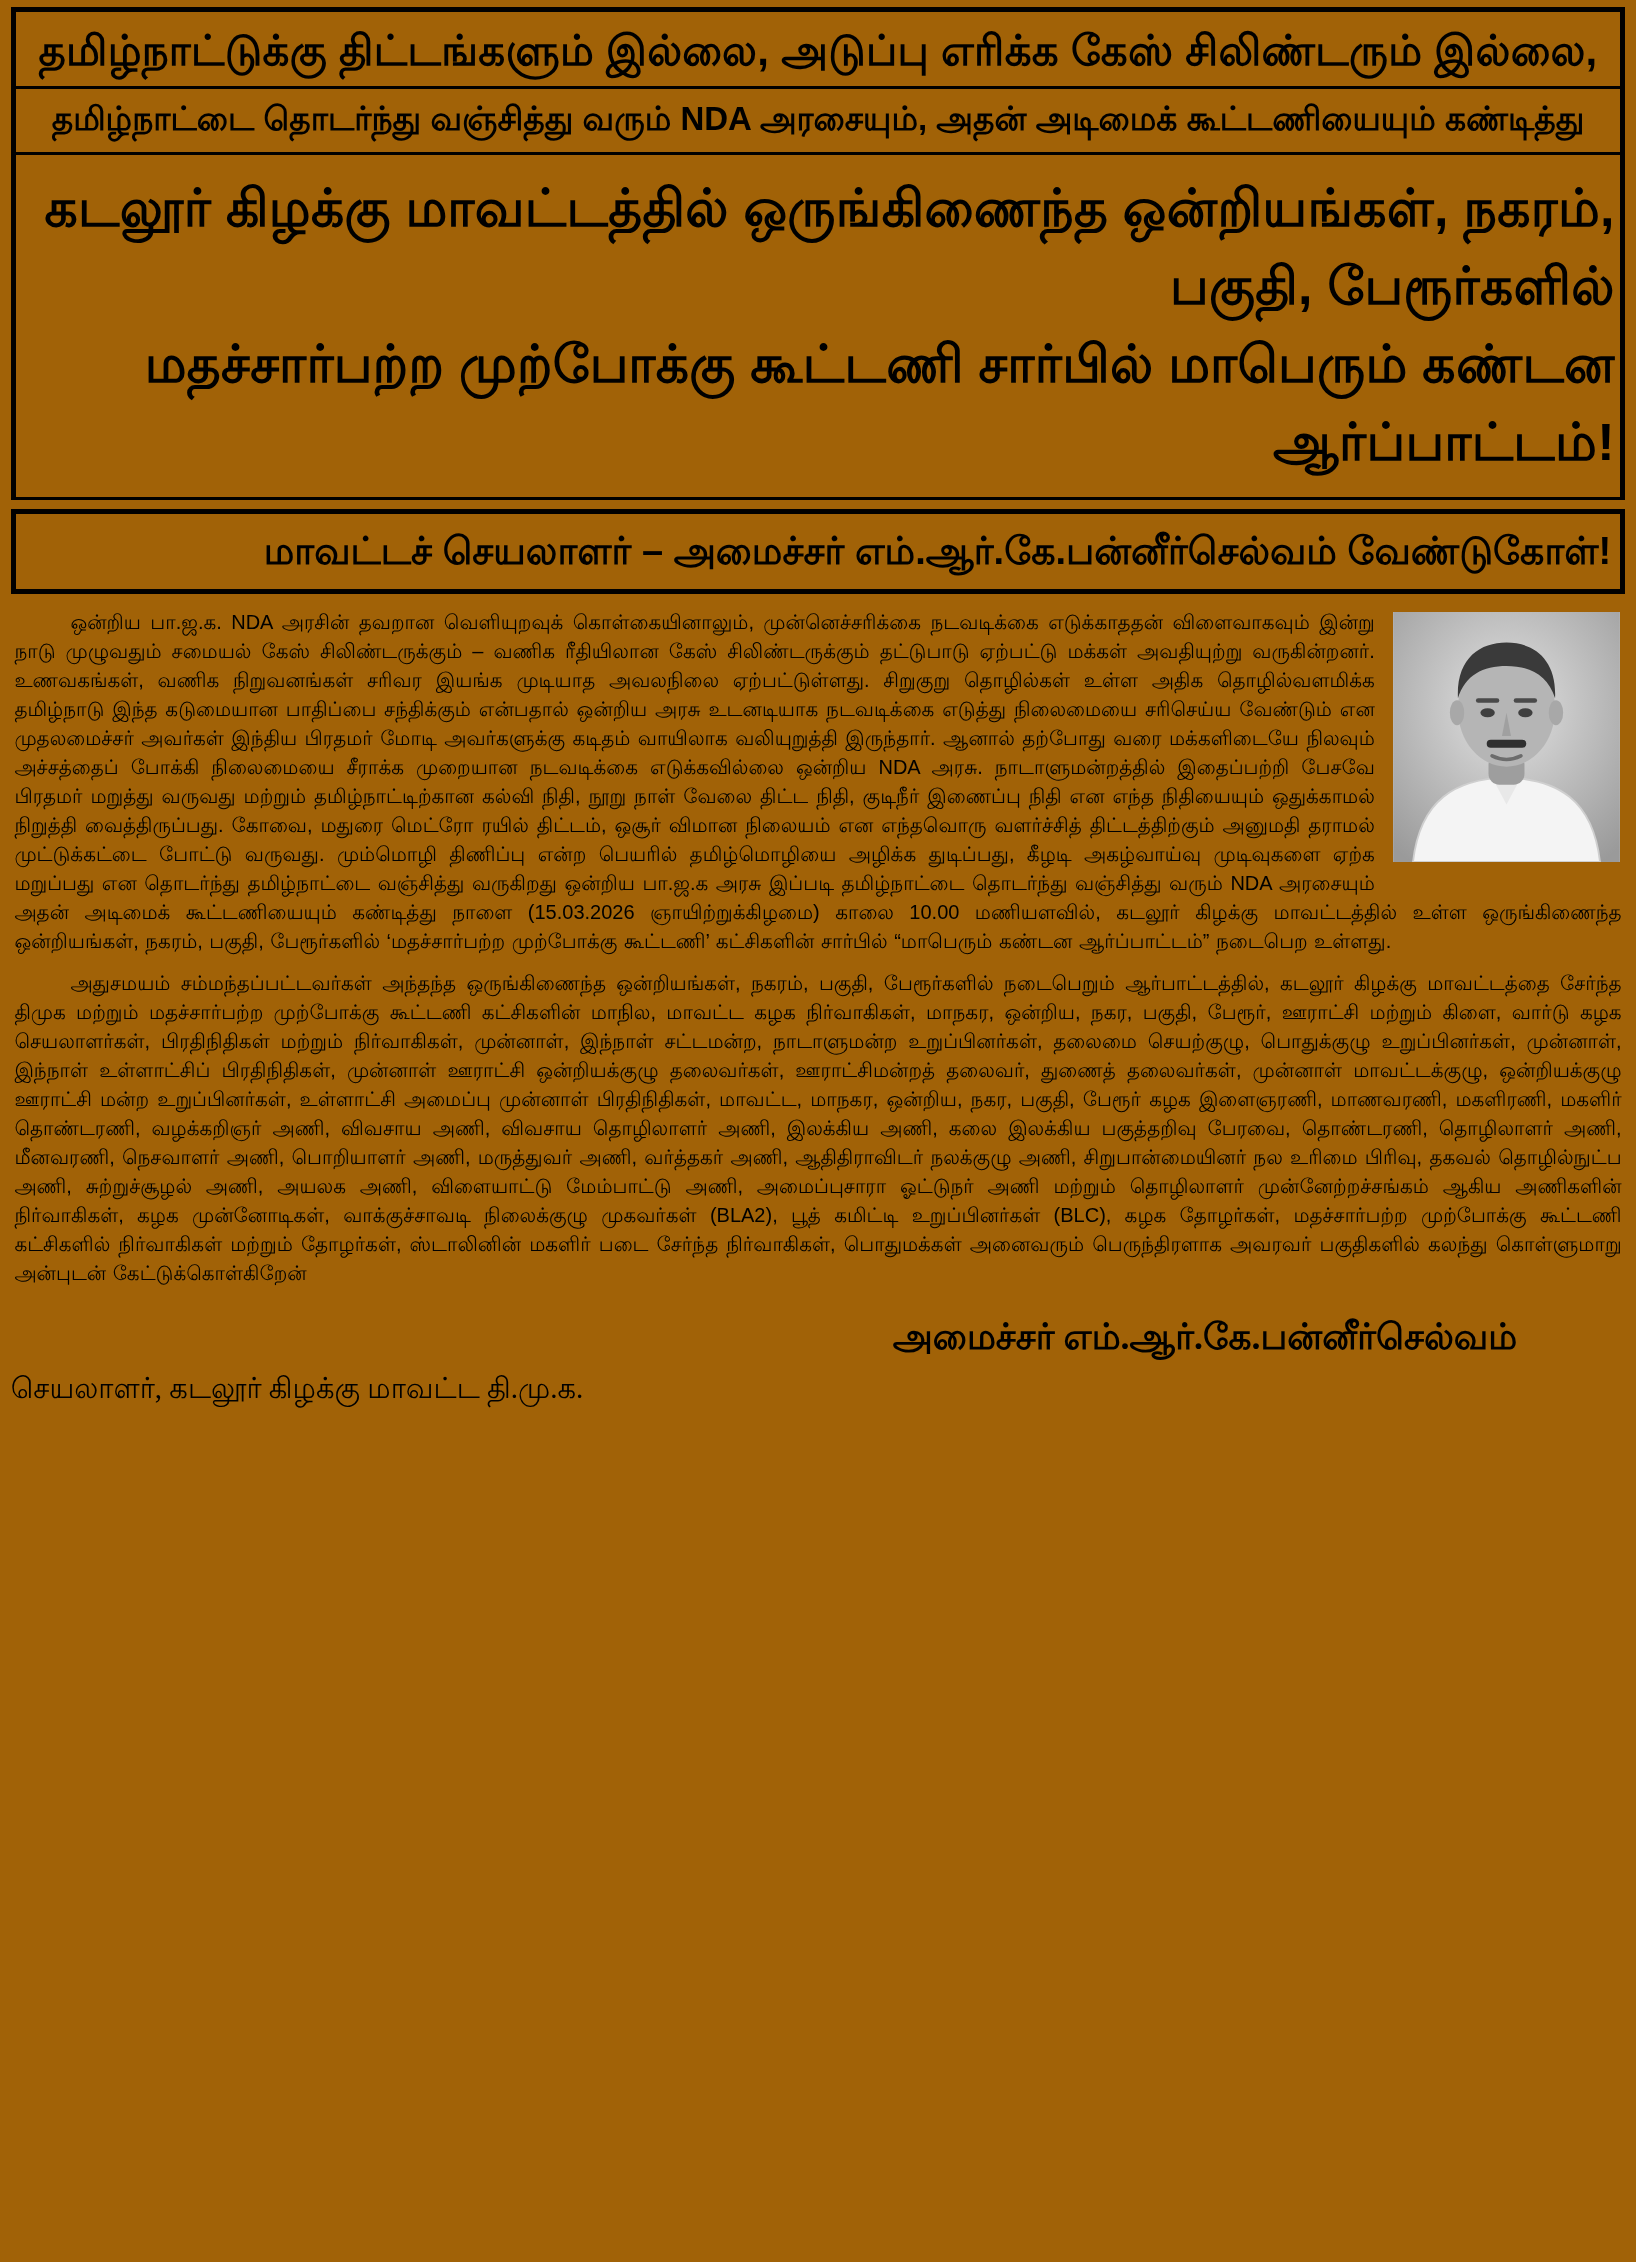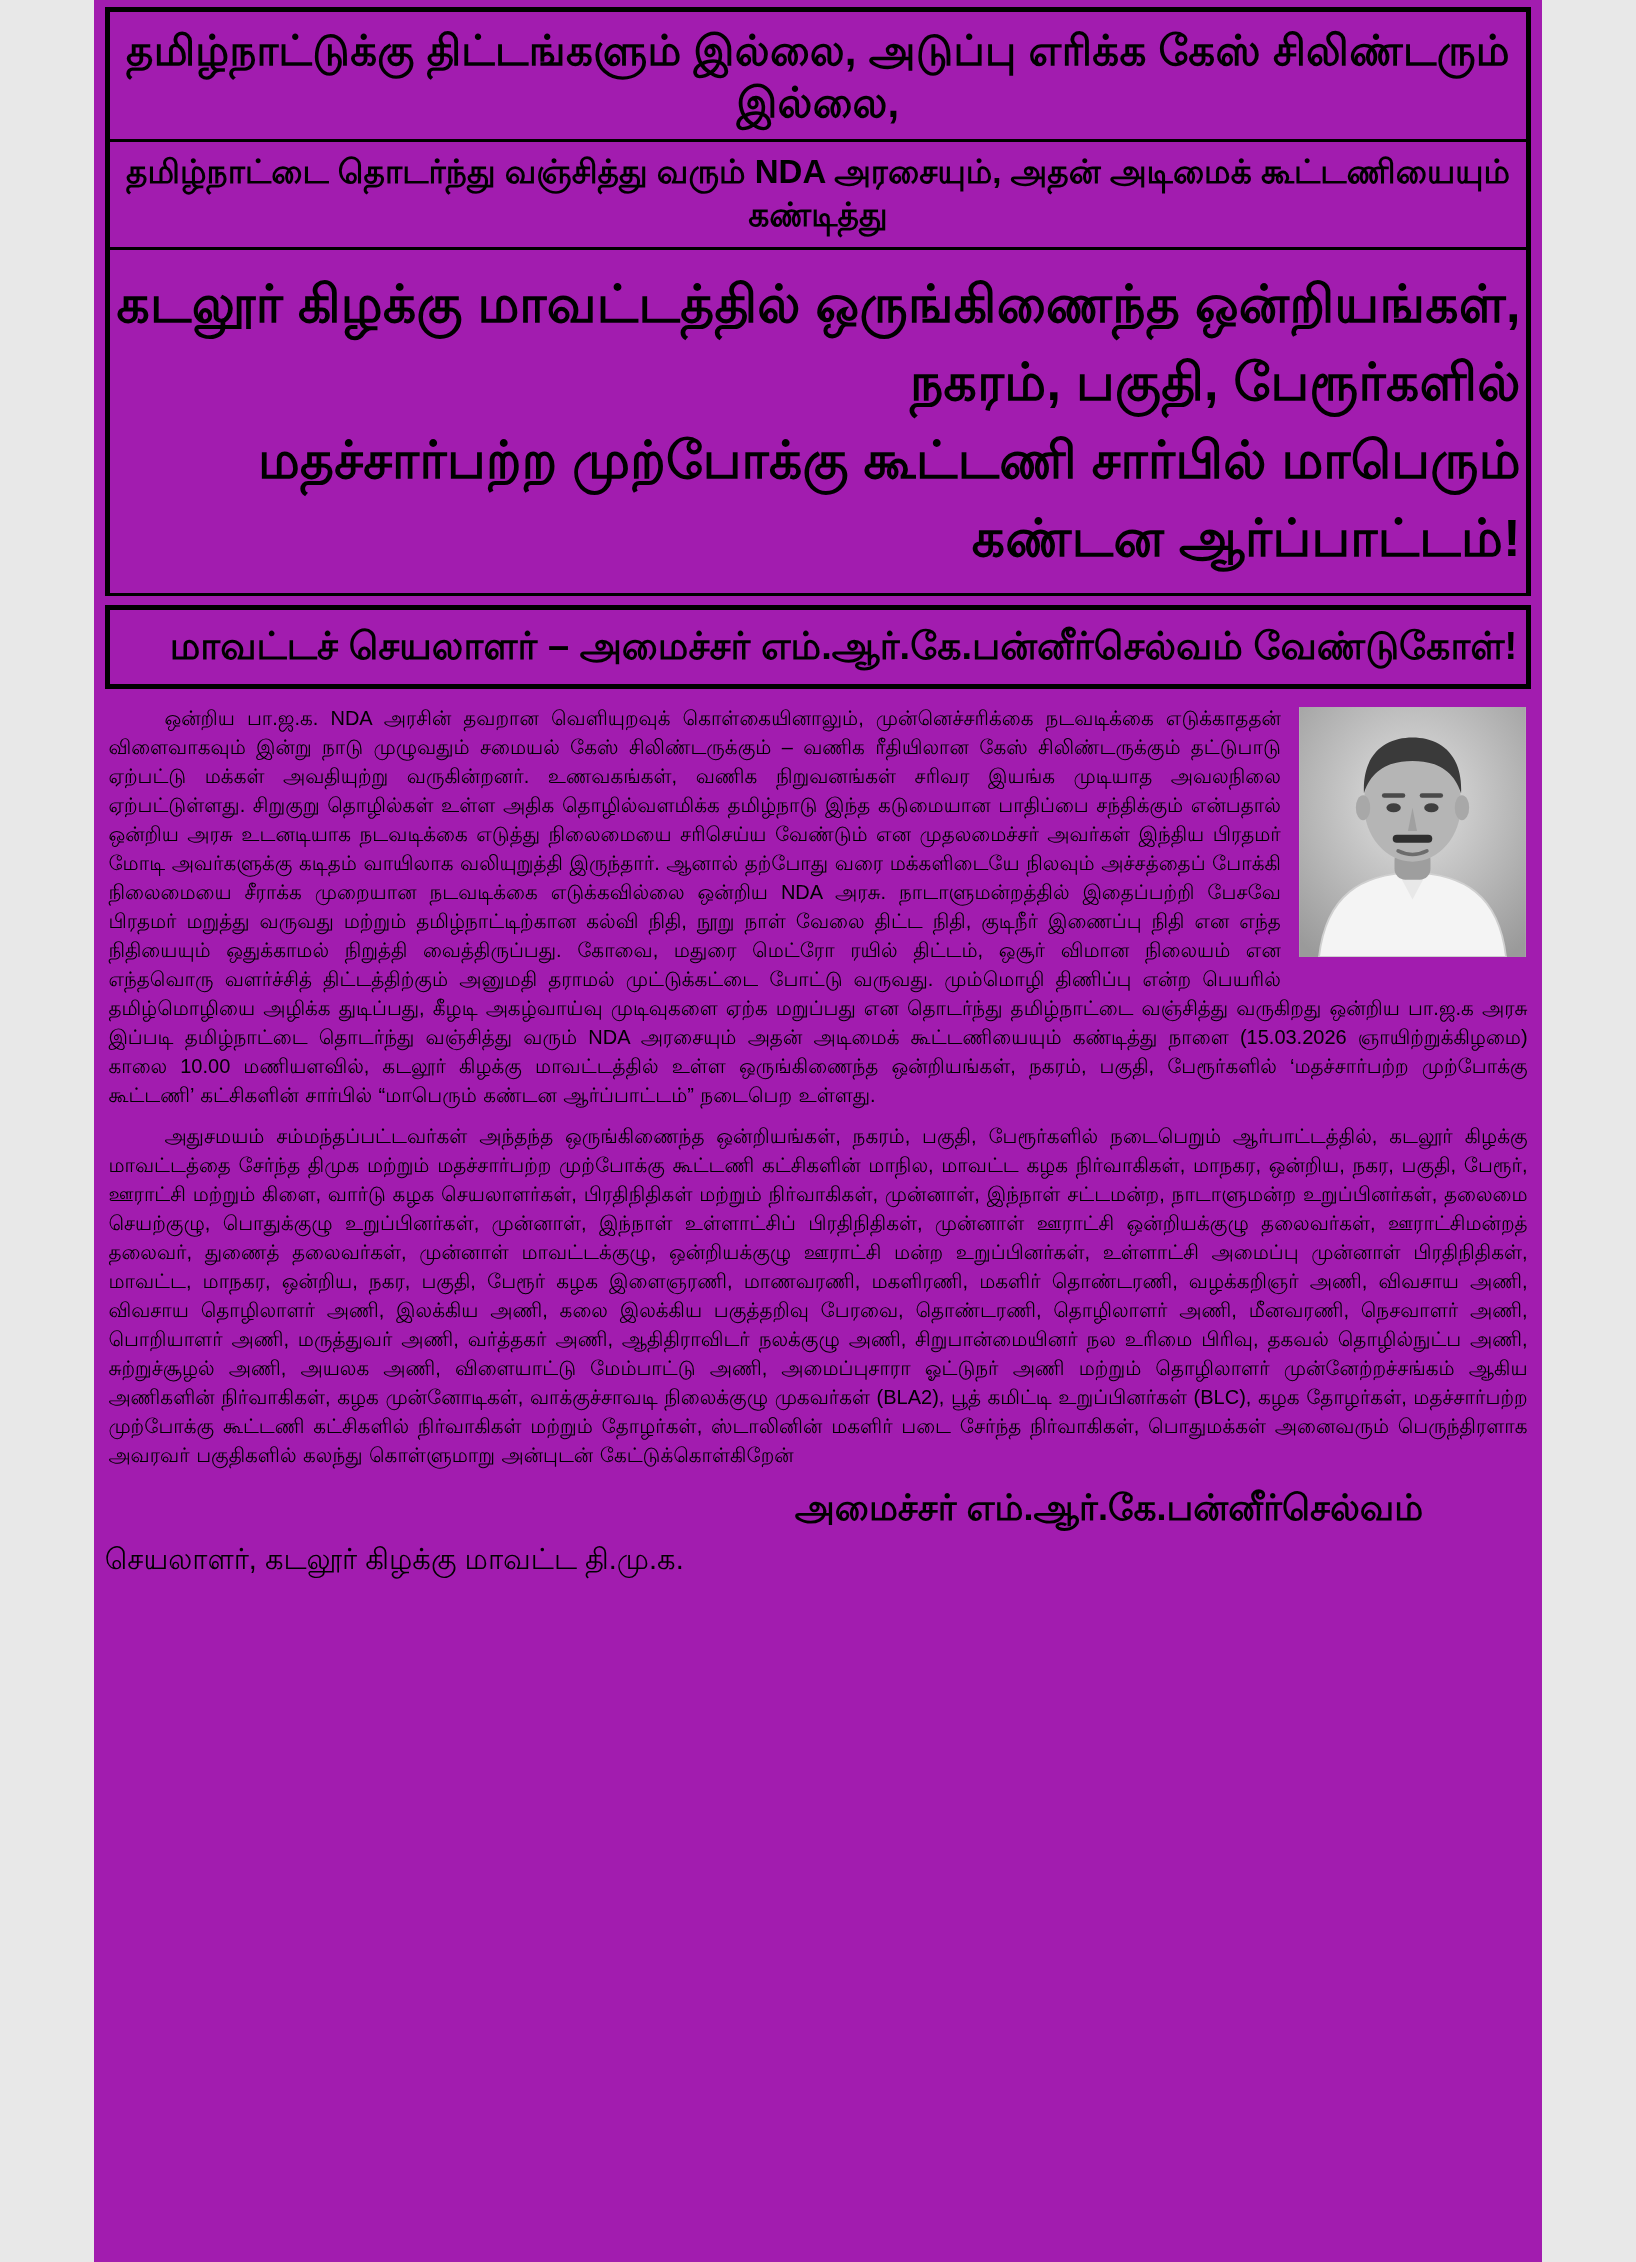--- a/index.html
+++ b/index.html
@@ -1,22 +1,22 @@
 <!DOCTYPE html>
 <html lang="ta" style="font-size:14.4px"><head>
 <meta charset="utf-8">
 <style>
   * { margin: 0; padding: 0; box-sizing: border-box; }
   html, body { background: #e8e8e8; }
   body { font-family: "Liberation Sans", sans-serif; }
   .page {
-    width: 1448px;
+    width: 1636px;
     min-height: 2263px;
     margin: 0 auto;
-    background: #a21caf;
+    background: #a16207;
     color: #000000;
     padding: 7.2px 10.8px 21.6px 10.8px;
   }
 
   
   .header-box {
     border: 5.4px solid #000000;
     border-bottom: 3.6px solid #000000;
   }
   .header-line1 {
@@ -79,21 +79,21 @@
     float: right;
     width: 227px;
     height: 250px;
     margin: 3.6px 1.8px 10.8px 18px;
     background: #cccccc;
     overflow: hidden;
   }
   .photo-frame svg { display: block; width: 100%; height: 100%; }
 
   
-  .signature { clear: both; margin-top: 12px; }
+  .signature { clear: both; margin-top: 24px; font-family: Liberation Serif, serif; }
   .signature-name {
     text-align: right;
     font-size: 36px;
     font-weight: 900;
     padding-right: 108px;
     line-height: 1.4;
   }
   .signature-title {
     text-align: left;
     font-size: 29px;

